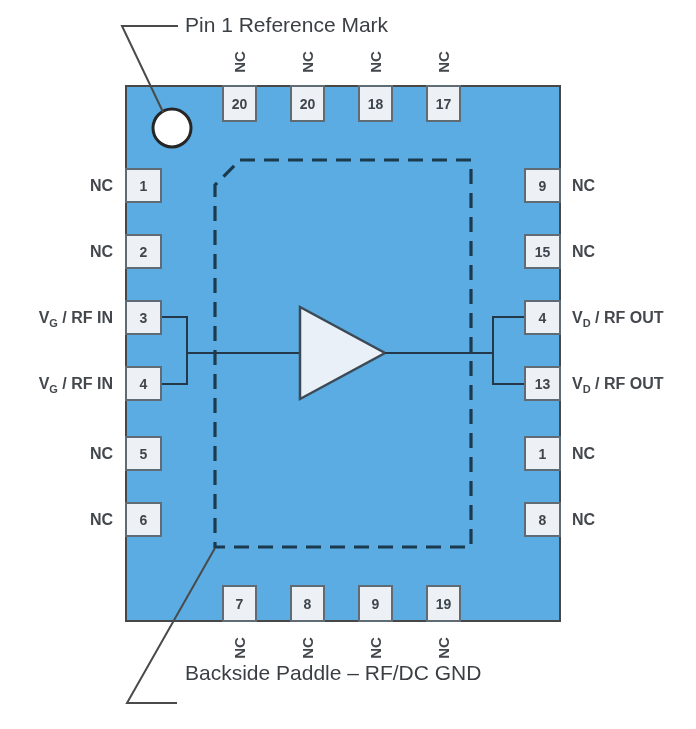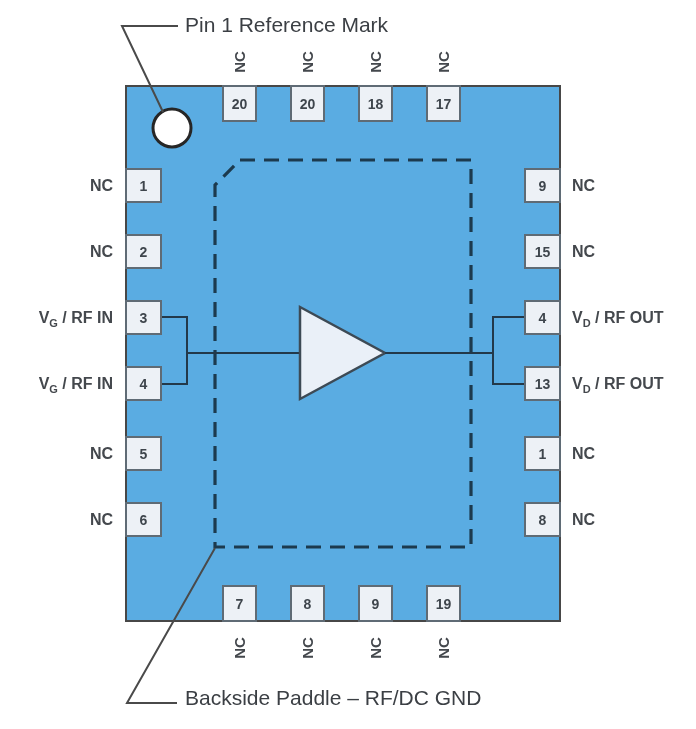--- a/index.html
+++ b/index.html
@@ -114,15 +114,15 @@
   <div class="pin v" style="left:290px;top:585px">8</div>
   <div class="pin v" style="left:358px;top:585px">9</div>
   <div class="pin v" style="left:426px;top:585px">19</div>
 
   <div class="vert" style="left:220px;top:640px">NC</div>
   <div class="vert" style="left:288px;top:640px">NC</div>
   <div class="vert" style="left:356px;top:640px">NC</div>
   <div class="vert" style="left:424px;top:640px">NC</div>
 
   <div class="annotation" style="left:185px;top:13px">Pin 1 Reference Mark</div>
-  <div class="annotation" style="left:185px;top:686px">Backside Paddle – RF/DC GND</div>
+  <div class="annotation" style="left:185px;top:661px">Backside Paddle – RF/DC GND</div>
 
 </div>
 
 </body></html>

